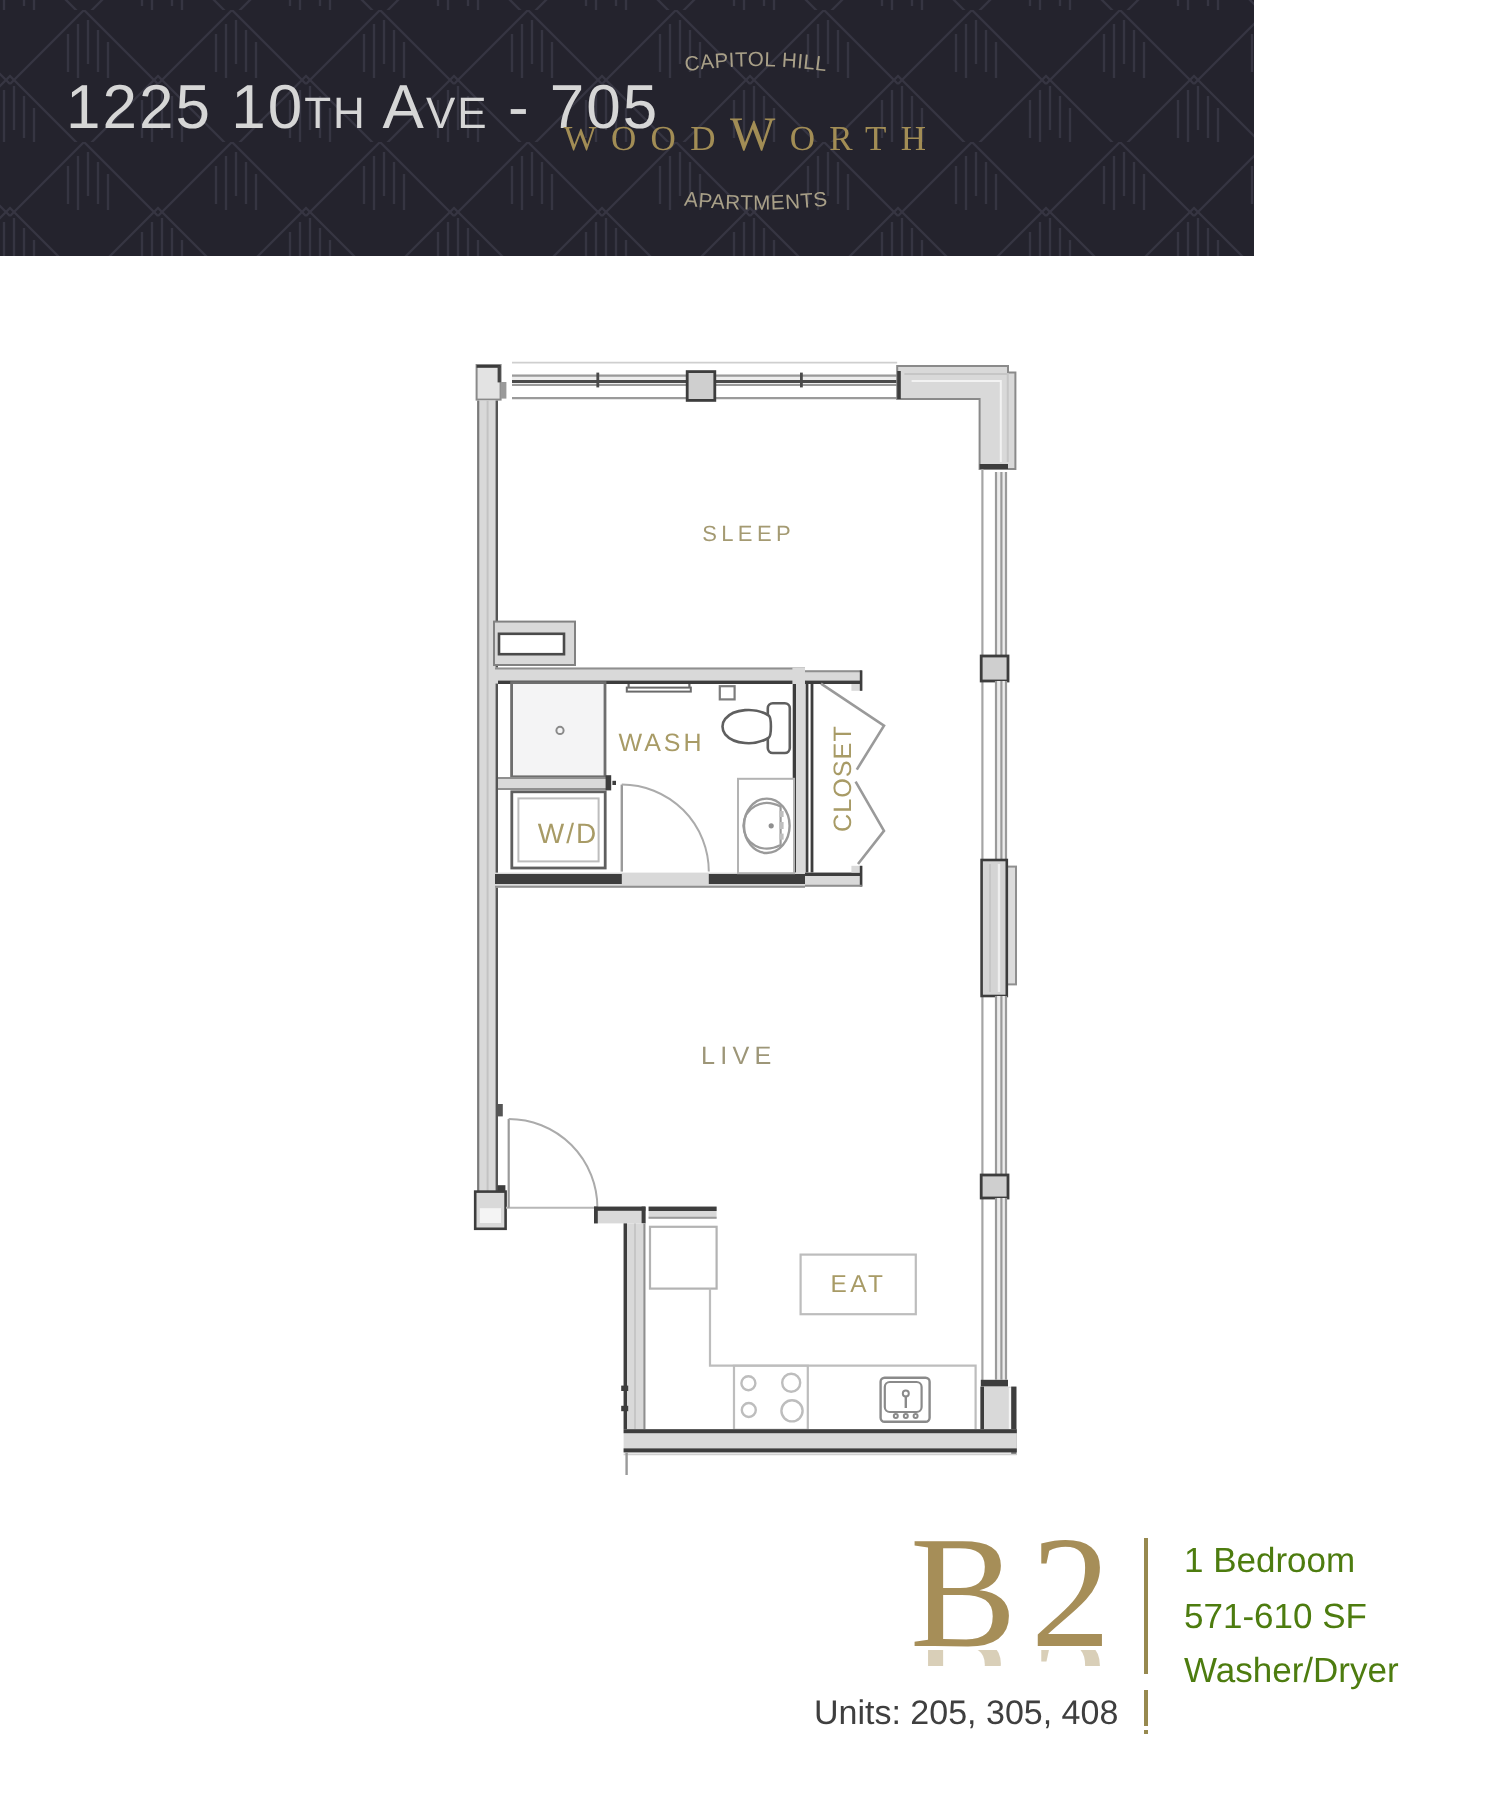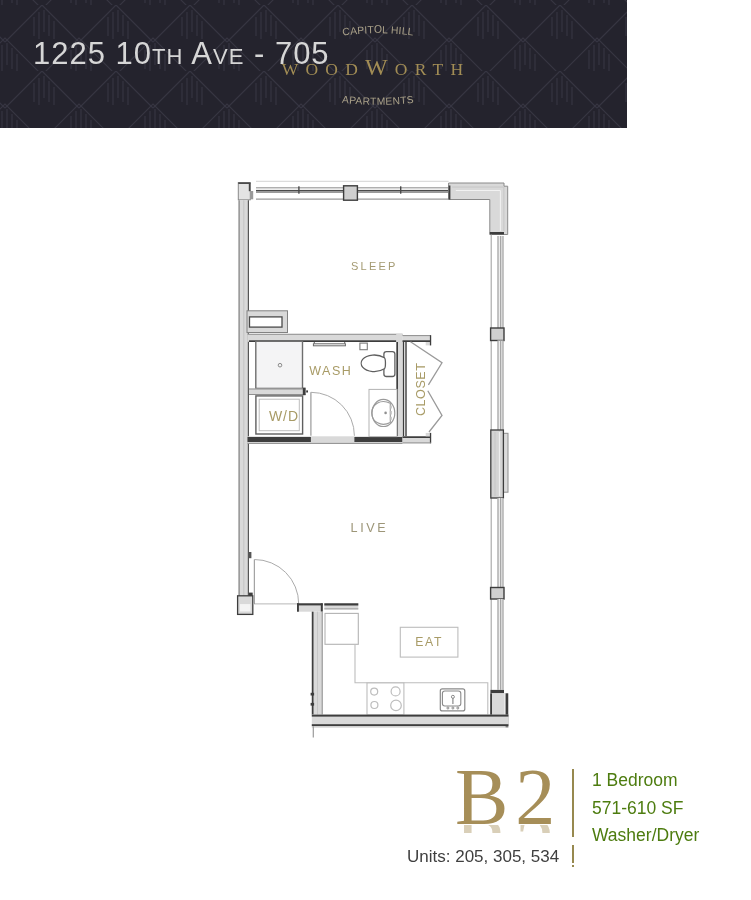--- a/index.html
+++ b/index.html
@@ -344,13 +344,13 @@
 <div class="abs" style="left:455px;top:825px;height:8px;overflow:hidden;opacity:.42;">
     <span style="display:block;margin-top:-19.3px;color:#a68e58;font-family:'Liberation Serif',serif;font-size:80px;letter-spacing:7px;line-height:1;">B2.</span>
   </div>
 
 <div class="abs" style="left:571.8px;top:768.8px;width:2px;height:67.8px;background:#97894f;"></div>
 <div class="abs" style="left:571.8px;top:845.3px;width:2px;height:17.3px;background:#97894f;"></div>
 <div class="abs" style="left:571.8px;top:864.5px;width:2px;height:2.6px;background:#97894f;"></div>
 
 <div class="abs" style="left:592px;top:767px;color:#4d7c0f;font-size:17.5px;line-height:27.6px;white-space:nowrap;">1 Bedroom<br>571-610 SF<br>Washer/Dryer</div>
 
-<div class="abs" style="left:407px;top:846.5px;color:#3f3f3f;font-size:17px;white-space:nowrap;">Units: 205, 305, 534</div>
+<div class="abs" style="left:407px;top:846.5px;color:#3f3f3f;font-size:17px;white-space:nowrap;">Units: 205, 305, 408</div>
 
 </body></html>

